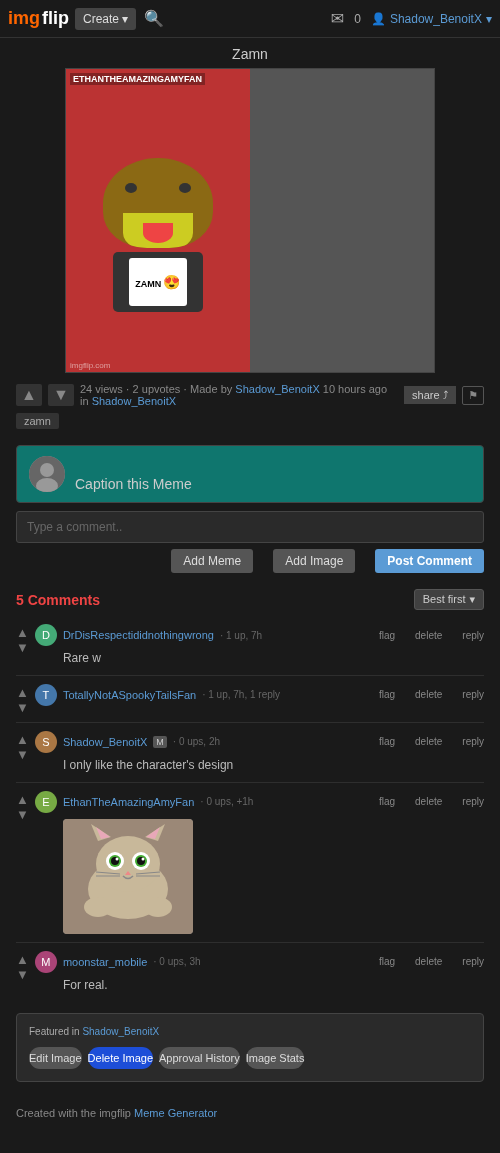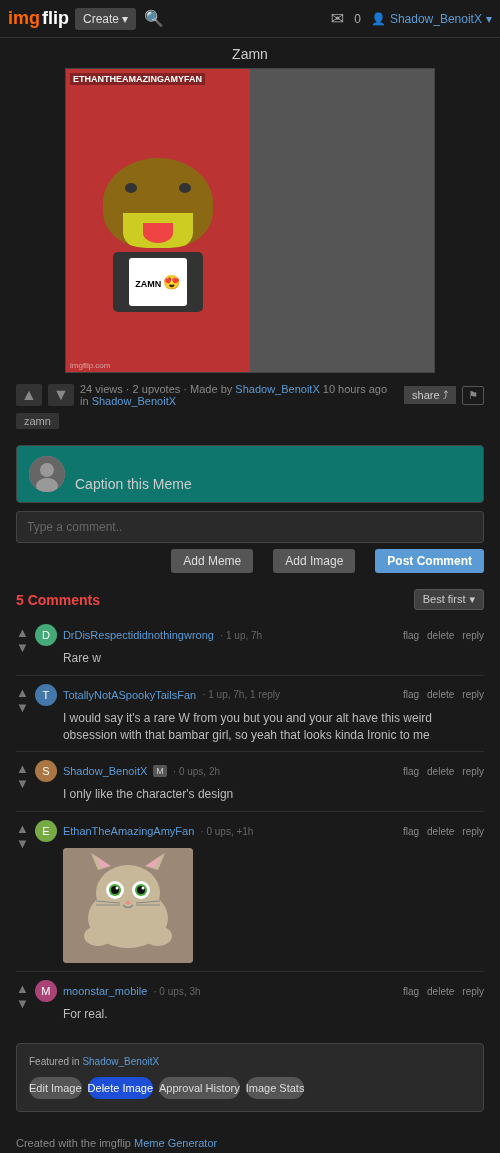--- a/index.html
+++ b/index.html
@@ -330,21 +330,21 @@
       padding: 1px 3px;
       border-radius: 2px;
     }
     .comment-meta {
       color: #666;
       font-size: 10px;
     }
     .comment-actions {
       margin-left: auto;
       display: flex;
-      gap: 8px;
+      gap: 20px;
       font-size: 10px;
     }
     .comment-actions a {
       color: #888;
       text-decoration: none;
       cursor: pointer;
     }
     .comment-body {
       color: #bbb;
       font-size: 12px;
@@ -581,21 +581,20 @@
             <span>T</span>
           </div>
           <a class="comment-user">TotallyNotASpookyTailsFan</a>
           <span class="comment-meta">· 1 up, 7h, 1 reply</span>
           <div class="comment-actions">
             <a>flag</a>
             <a>delete</a>
             <a>reply</a>
           </div>
         </div>
-        <div class="comment-body">I would say it's a rare W from you but you and your alt have this weird obsession with that bambar girl, so yeah that looks kinda Ironic to me</div>
       </div>
     </div>
   </div>
 
   <div class="comment-item">
     <div class="comment-row">
       <div class="comment-vote-col">
         <button class="comment-vote-up">▲</button>
         <button class="comment-vote-down">▼</button>
       </div>

